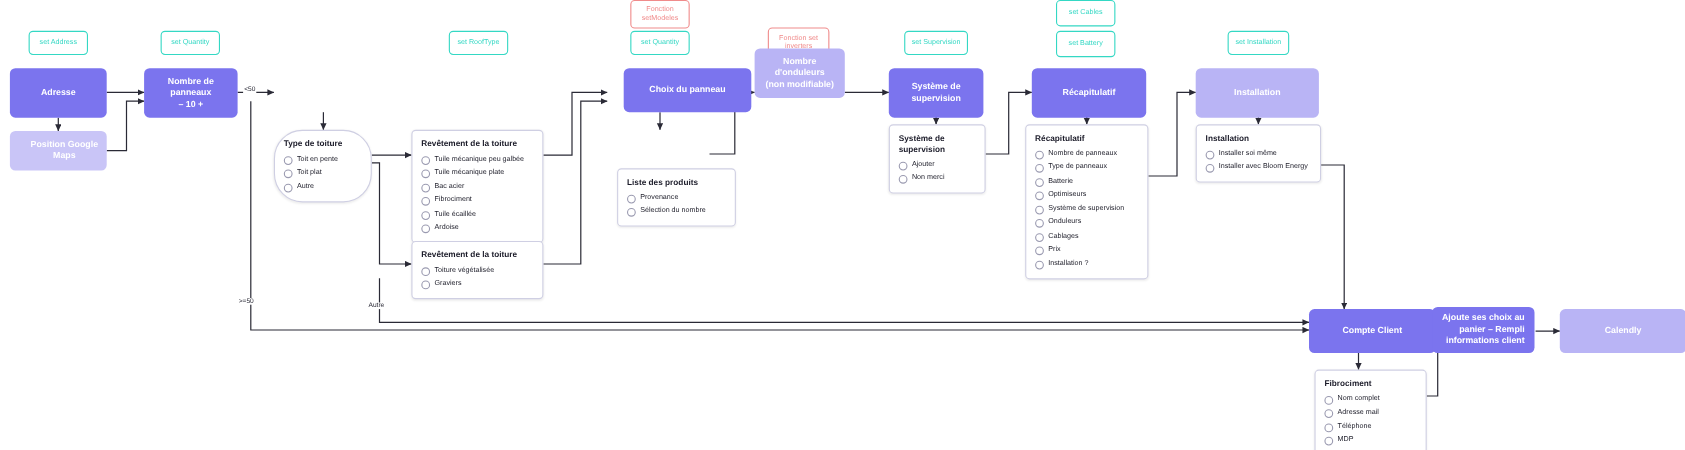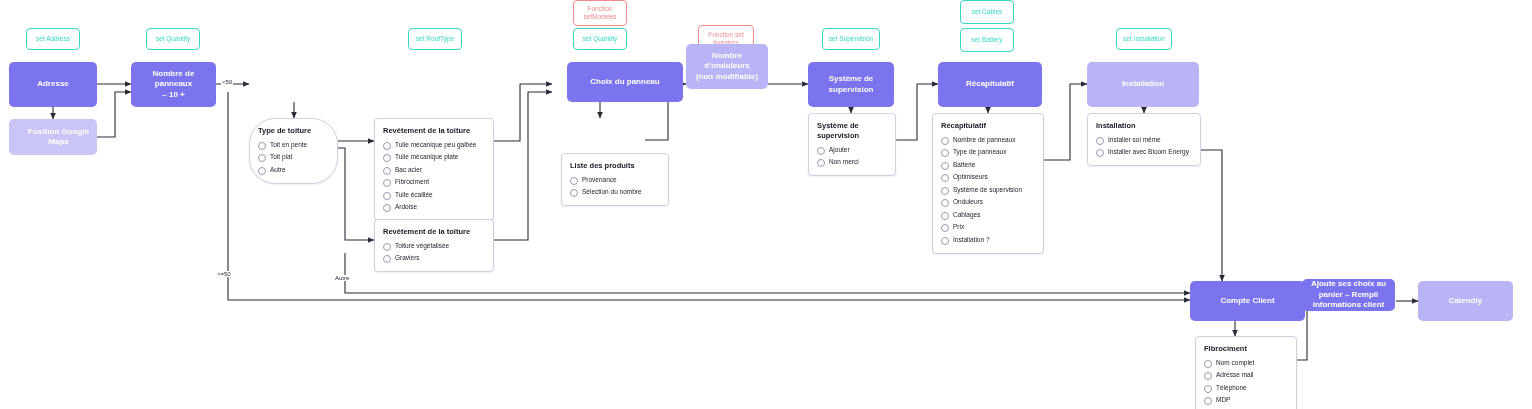--- a/index.html
+++ b/index.html
@@ -227,26 +227,26 @@
     </div>
   <div class="node purple" style="left:938px; top:62px; width:104px; height:45px;">
       <span>Récapitulatif</span>
     </div>
   <div class="node lavender" style="left:1087px; top:62px; width:112px; height:45px;">
       <span>Installation</span>
     </div>
   <div class="node purple" style="left:1190px; top:281px; width:115px; height:40px;">
       <span>Compte Client</span>
     </div>
-  <div class="node purple" style="left:1302px; top:279px; width:93px; height:32px;">
+  <div class="node purple" style="left:1302px; top:279px; width:93px; height:42px;text-align:right;">
       <span style="white-space:pre-line">Ajoute ses choix au
 panier – Rempli
 informations client</span>
     </div>
-  <div class="node lavender" style="left:1418px; top:281px; width:95px; height:40px;">
+  <div class="node lavender" style="left:1418px; top:281px; width:115px; height:40px;">
       <span>Calendly</span>
     </div>
 
   <div class="card" style="left:249px; top:118px; width:89px;border-radius:26px;">
     <div class="card-title">Type de toiture</div>
     <div class="opt">
         <span class="radio"></span>
         <span class="opt-label">Toit en pente</span>
       </div>
     <div class="opt">

